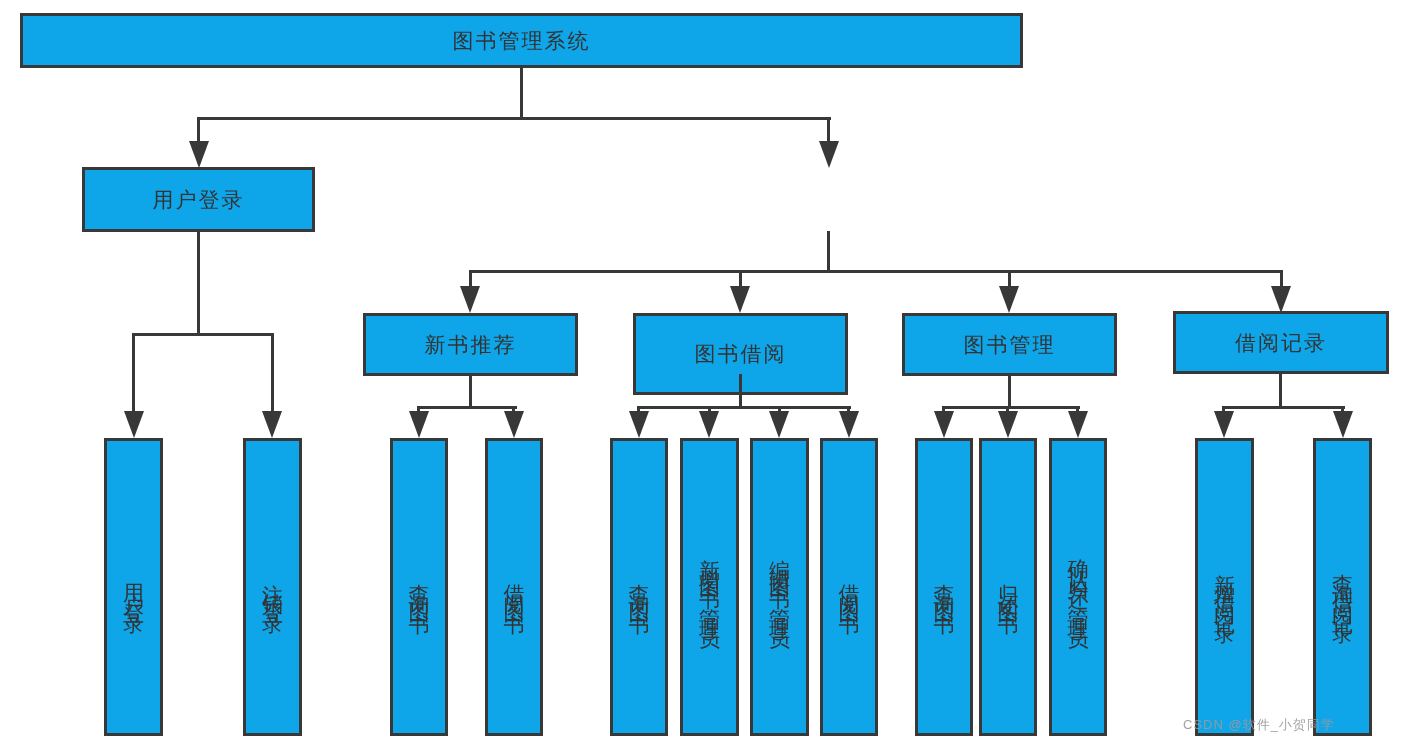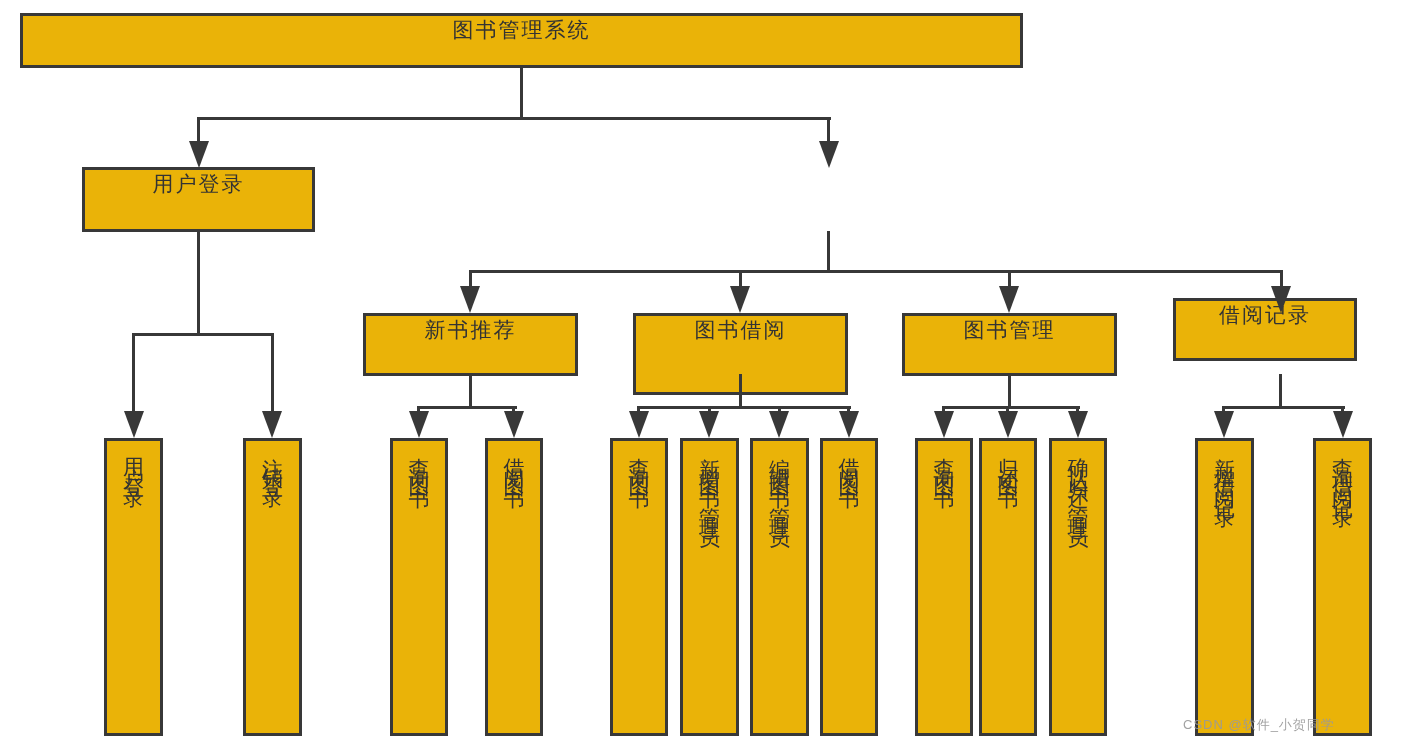--- a/index.html
+++ b/index.html
@@ -7,23 +7,23 @@
     --text:#333333;
     --bg:#ffffff;
     --wm:#9a9a9a;
   }
   html,body{margin:0;padding:0;background:#fff;}
   #stage{
     position:relative;width:1405px;height:747px;background:var(--bg);
     overflow:hidden;font-family:"Liberation Sans",sans-serif;color:var(--text);
   }
   .box{
-    position:absolute;box-sizing:border-box;background:#eab308;
+    position:absolute;box-sizing:border-box;background:#0ea5e9;
     border:3px solid var(--line);
-    display:flex;justify-content:center;
+    display:flex;align-items:center;justify-content:center;
     font-size:21px;letter-spacing:2px;white-space:nowrap;color:var(--text);
   }
   .leaf{border-width:3px;}
   .leaf .vt{
     writing-mode:vertical-rl;text-orientation:mixed;
     font-size:21px;line-height:1.05;letter-spacing:10px;
   }
   .vl,.hl{position:absolute;background:var(--line);}
   .vl{width:3px;}
   .hl{height:3px;}
@@ -57,21 +57,21 @@
   </div>
 
   <div class="box" style="left:633px;top:313px;width:215px;height:82px;">
     <span>图书借阅</span>
   </div>
 
   <div class="box" style="left:902px;top:313px;width:215px;height:63px;">
     <span>图书管理</span>
   </div>
 
-  <div class="box" style="left:1173px;top:298px;width:184px;height:63px;">
+  <div class="box" style="left:1173px;top:311px;width:216px;height:63px;">
     <span>借阅记录</span>
   </div>
 
   <div class="box leaf" style="left:104px;top:438px;width:59px;height:298px;">
     <span class="vt">用户登录</span>
   </div>
   <div class="box leaf" style="left:243px;top:438px;width:59px;height:298px;">
     <span class="vt">注销登录</span>
   </div>
 

